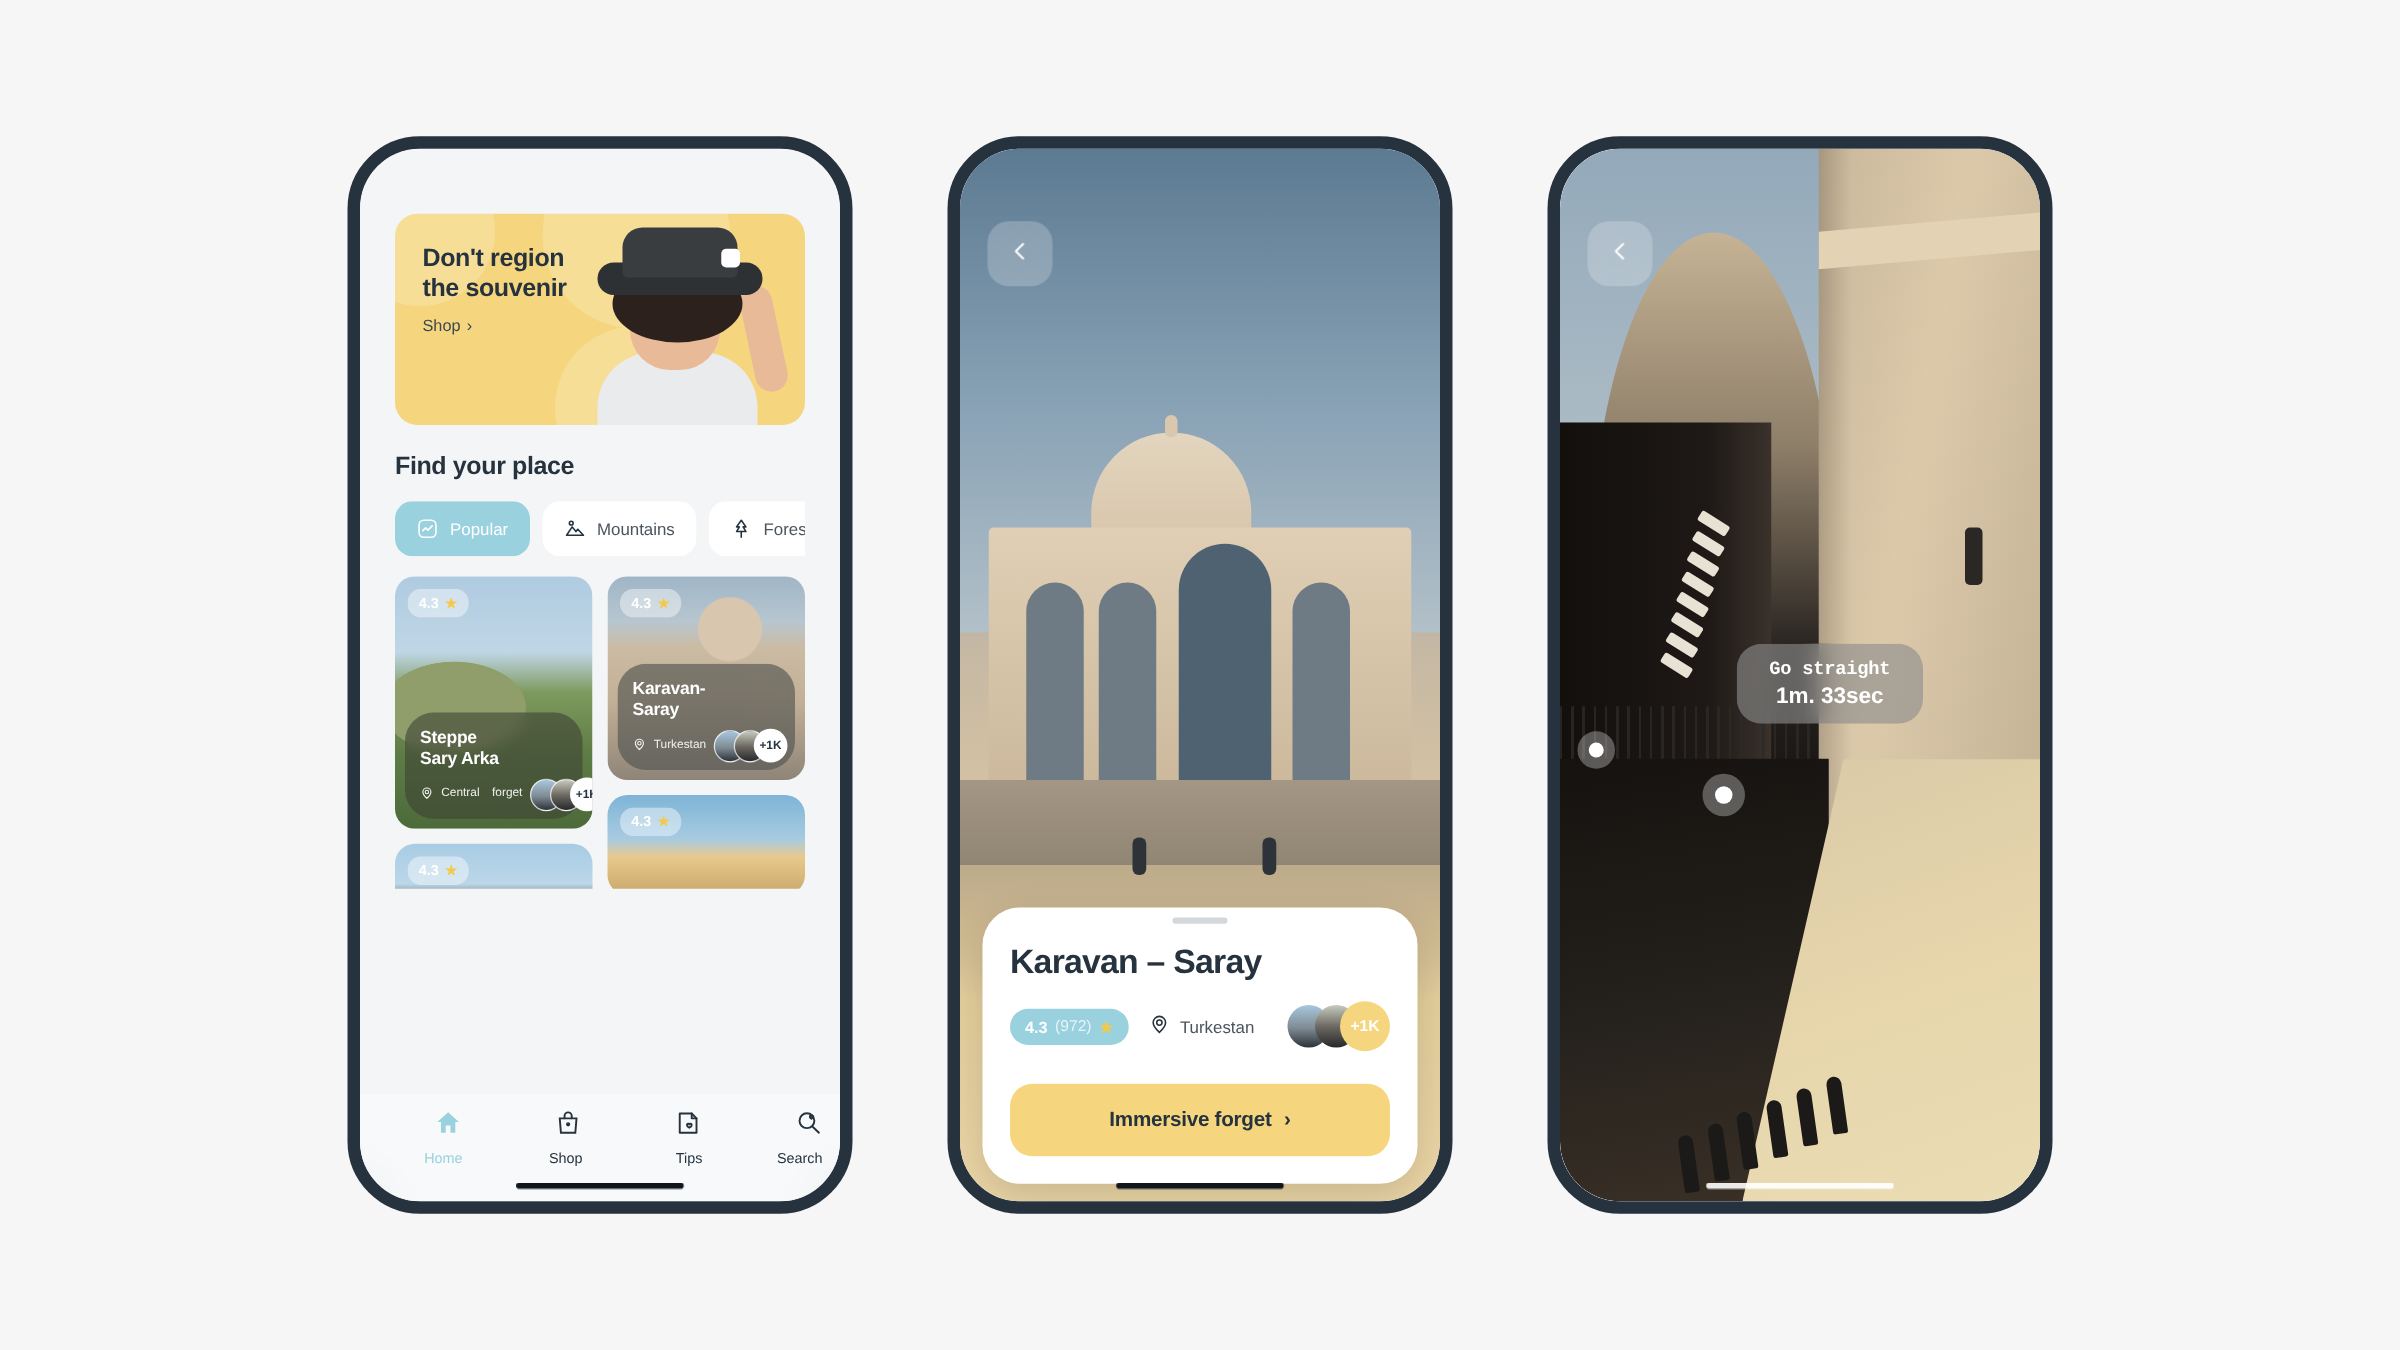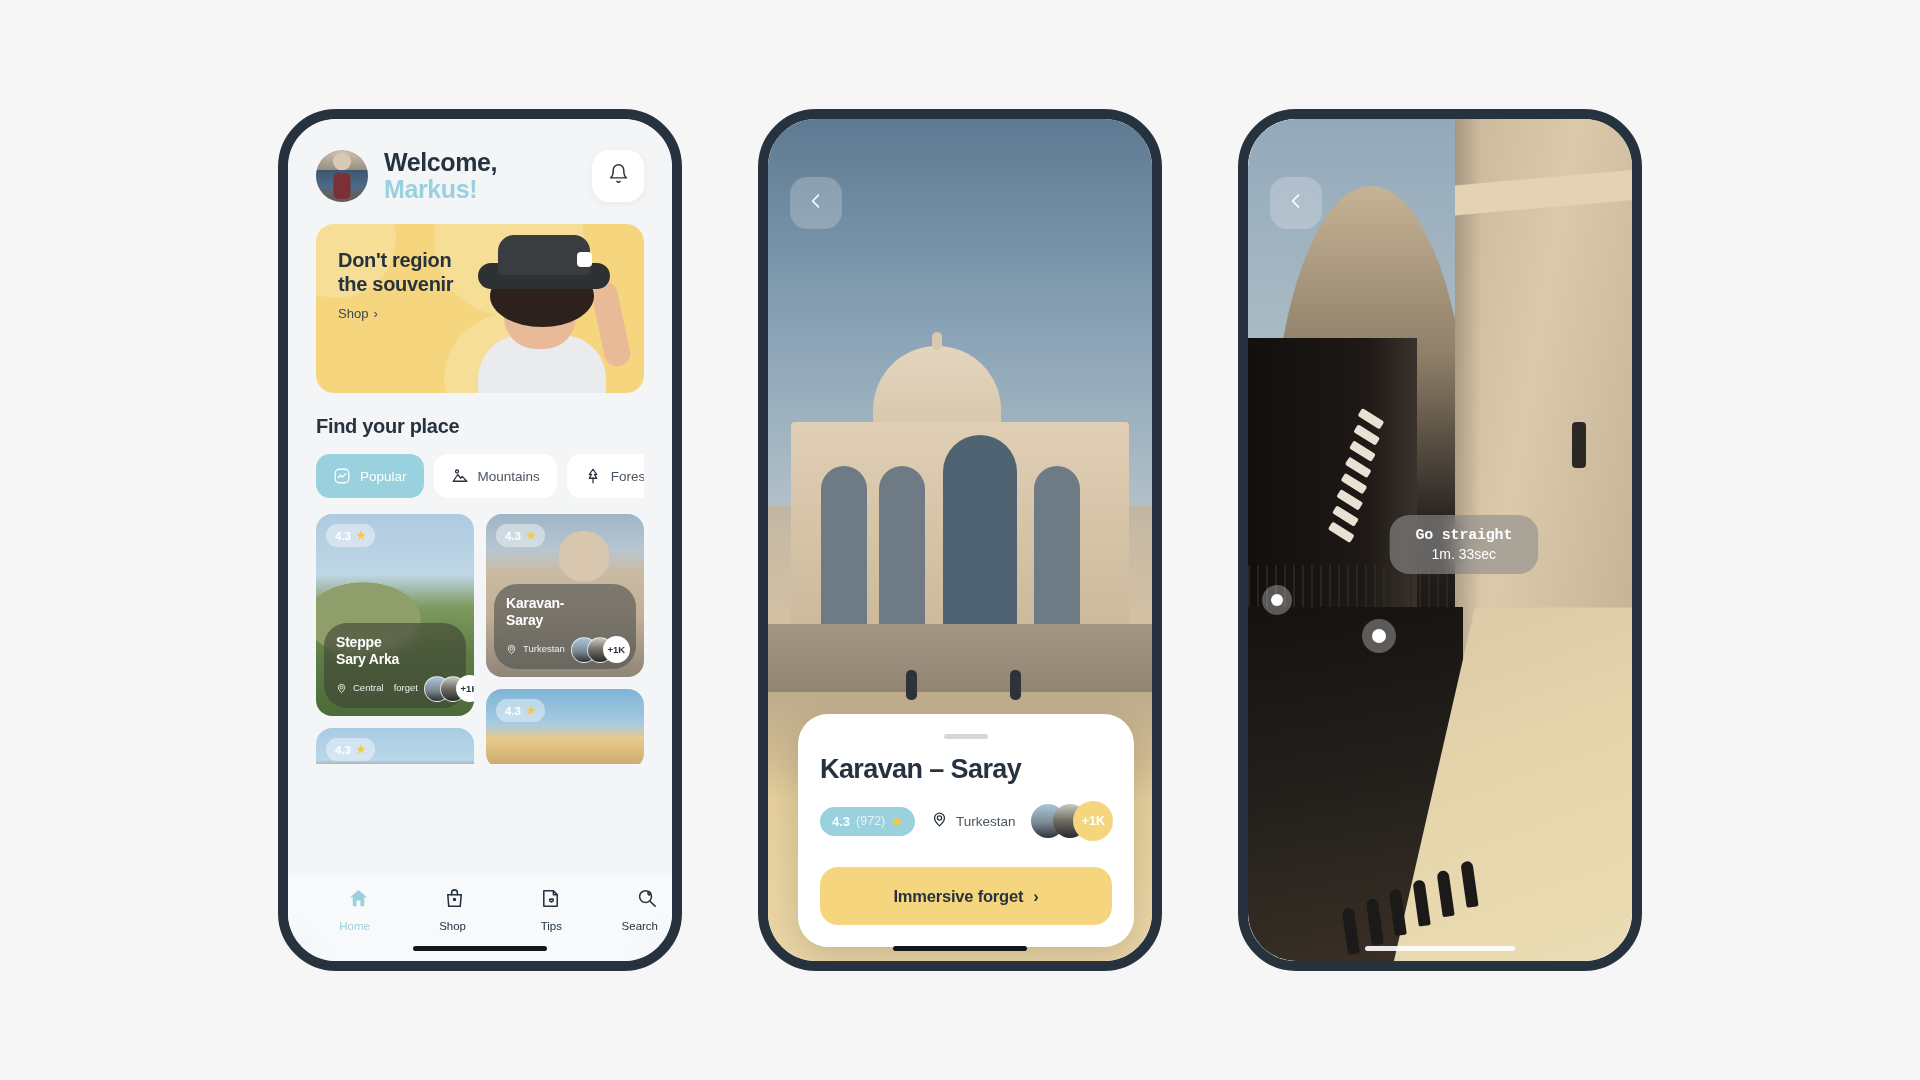--- a/index.html
+++ b/index.html
@@ -318,24 +318,23 @@
     width: 52px; height: 52px; border-radius: 17px;
     background: rgba(255,255,255,.22);
     backdrop-filter: blur(8px);
     display: flex; align-items: center; justify-content: center;
     z-index: 20;
   }
 
   .sheet {
     position: absolute; left: 18px; right: 18px; bottom: 14px;
     background: #FFFFFF; border-radius: 30px;
-    padding: 20px 22px 22px 22px;
+    padding: 8px 22px 22px 22px;
     z-index: 25;
     box-shadow: 0 12px 32px rgba(0,0,0,.14);
-    margin-left: 12px;
   }
   .sheet-handle {
     width: 44px; height: 5px; border-radius: 3px;
     background: #D5D8DA; margin: 0 auto 16px auto;
   }
   .sheet h2 {
     font-size: 27px; font-weight: 700; color: #26333F;
     letter-spacing: -.6px; line-height: 1.1;
   }
   .sheet-meta {
@@ -433,21 +432,21 @@
 
   .ar-pill {
     position: absolute; left: 50%; top: 47%;
     transform: translateX(-34%);
     padding: 12px 26px; border-radius: 20px;
     background: rgba(140,140,140,.62);
     backdrop-filter: blur(10px);
     text-align: center; color: #FFFFFF; z-index: 25;
   }
   .ar-pill .t1 { font-size: 15px; font-weight: 700; letter-spacing: -.2px; font-family: Liberation Mono, monospace; }
-  .ar-pill .t2 { font-size: 14px; font-weight: 400; margin-top: 2px; }
+  .ar-pill .t2 { font-size: 18px; font-weight: 700; margin-top: 2px; }
   .ar-dot {
     position: absolute; border-radius: 50%;
     background: rgba(255,255,255,.30);
     display: flex; align-items: center; justify-content: center;
     z-index: 24;
   }
   .ar-dot::after {
     content:""; width: 42%; height: 42%; border-radius: 50%; background: #FFFFFF;
   }
   .ar-dot.d1 { width: 30px; height: 30px; left: 14px; top: 466px; }
@@ -460,35 +459,20 @@
 </style>
 </head>
 <body>
 
 <div class="stage">
 
   <div class="phone p1">
     <div class="screen">
       <div class="p1-pad">
 
-        <div class="welcome-row">
-          <div class="avatar-lg"></div>
-          <div class="welcome-text">
-            <div class="l1">Welcome,</div>
-            <div class="l2">Markus!</div>
-          </div>
-          <div class="bell-btn">
-            <span>
-              <svg width="21" height="21" viewBox="0 0 24 24" fill="none" stroke="#26333F" stroke-width="1.7" stroke-linecap="round" stroke-linejoin="round">
-                <path d="M18 8A6 6 0 0 0 6 8c0 7-3 9-3 9h18s-3-2-3-9"></path>
-                <path d="M13.7 21a2 2 0 0 1-3.4 0"></path>
-              </svg>
-            </span>
-          </div>
-        </div>
 
         <div class="promo">
           <div class="blob b1"></div>
           <div class="blob b2"></div>
           <div class="blob b3"></div>
           <div class="promo-text">
             <h3>
               <span>Don't region</span><br>
               <span>the souvenir</span>
             </h3>

